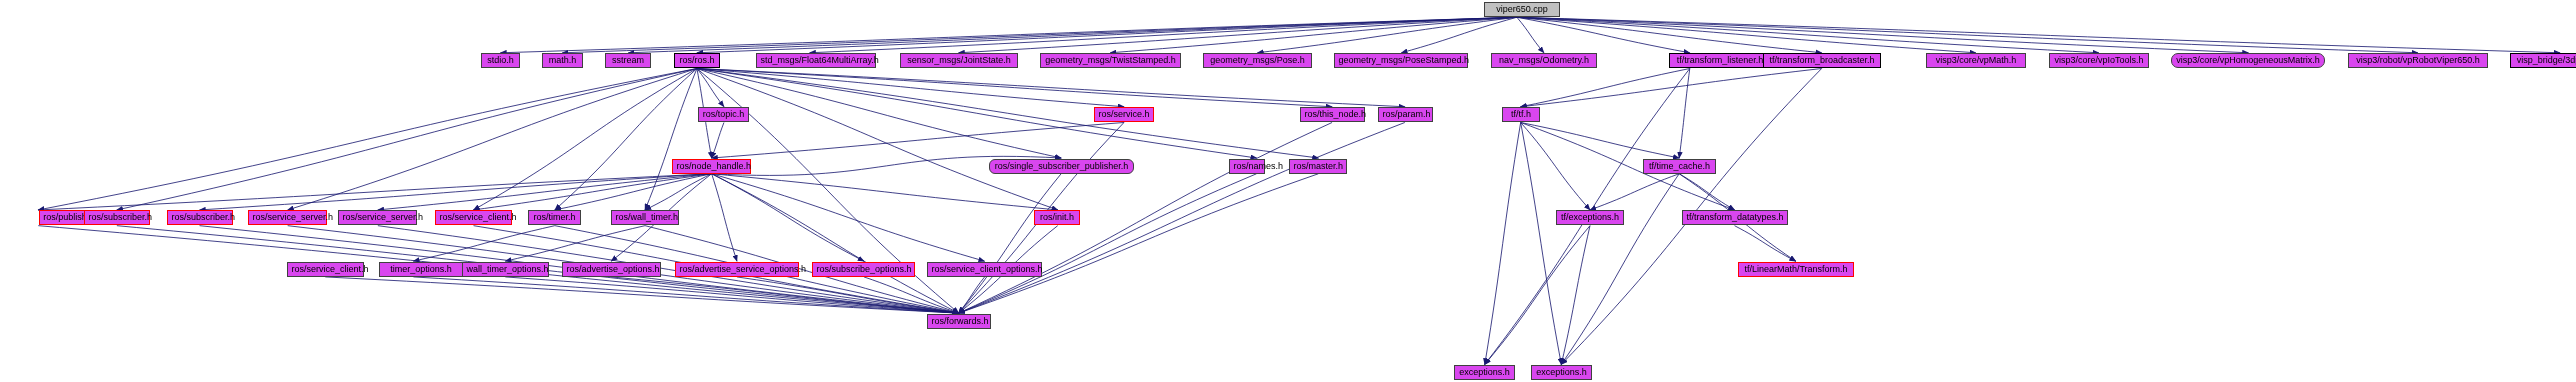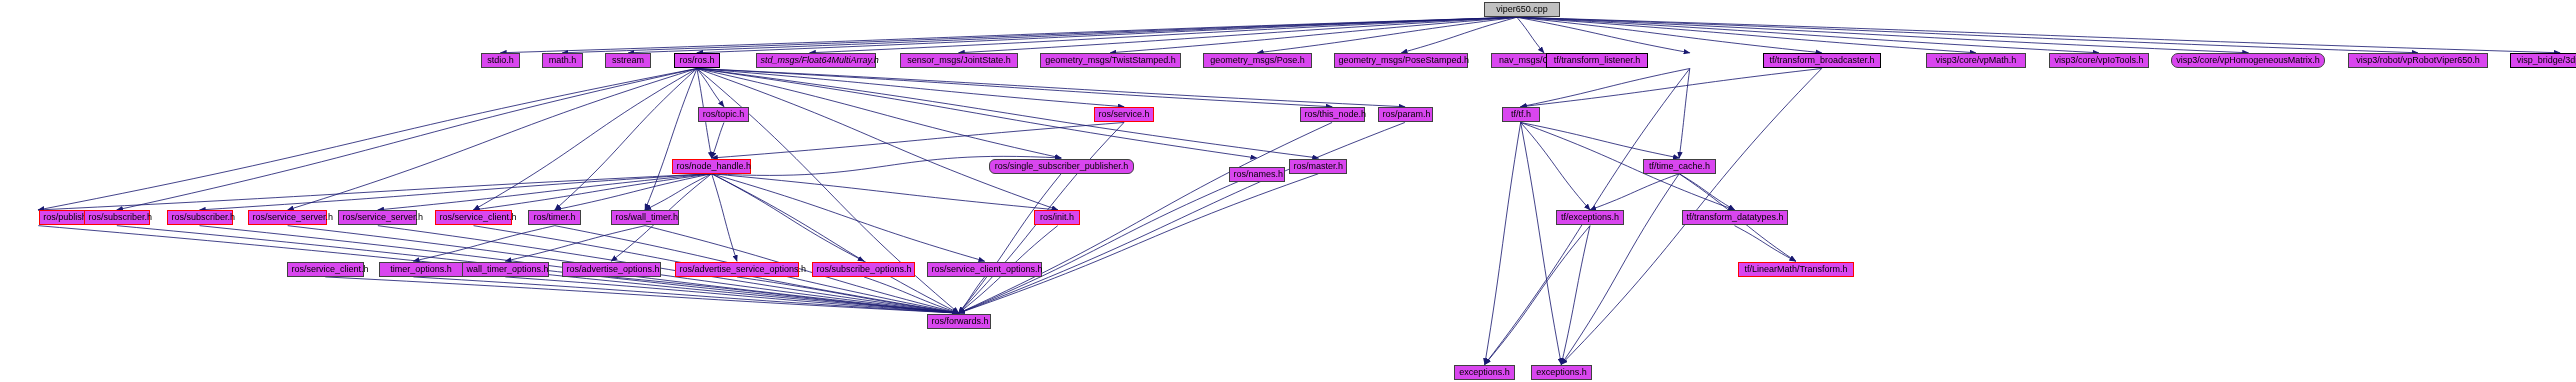--- a/index.html
+++ b/index.html
@@ -148,41 +148,41 @@
         <path d="M2473,100 C2323,294.85 2323,338.15 2173,533" marker-end="url(#arrow)" stroke="#191970" fill="none" stroke-width="1.2"></path>
         <path d="M2666,100 C2475.5,294.85 2475.5,338.15 2285,533" marker-end="url(#arrow)" stroke="#191970" fill="none" stroke-width="1.2"></path>
       </g>
   </svg>
   <div id="node-layer">
       <div class="node root" style="left: 1484px; top: 2px; width: 76px;">viper650.cpp</div>
       <div class="node" style="left: 481px; top: 53px; width: 39px;">stdio.h</div>
       <div class="node" style="left: 542px; top: 53px; width: 41px;">math.h</div>
       <div class="node" style="left: 605px; top: 53px; width: 46px;">sstream</div>
       <div class="node" style="border-width: 1.1px; border-color: rgb(0, 0, 0); left: 674px; top: 53px; width: 46px;">ros/ros.h</div>
-      <div class="node" style="left: 756px; top: 53px; width: 120px; font-style: italic;">std_msgs/Float64MultiArray.h</div>
+      <div class="node" style="left: 756px; top: 53px; width: 120px;">std_msgs/Float64MultiArray.h</div>
       <div class="node" style="left: 900px; top: 53px; width: 118px;">sensor_msgs/JointState.h</div>
       <div class="node" style="left: 1040px; top: 53px; width: 141px;">geometry_msgs/TwistStamped.h</div>
       <div class="node" style="left: 1203px; top: 53px; width: 109px;">geometry_msgs/Pose.h</div>
       <div class="node" style="left: 1334px; top: 53px; width: 134px;">geometry_msgs/PoseStamped.h</div>
       <div class="node" style="left: 1491px; top: 53px; width: 106px;">nav_msgs/Odometry.h</div>
-      <div class="node" style="border-width: 1.1px; border-color: rgb(0, 0, 0); left: 1546px; top: 53px; width: 102px;">tf/transform_listener.h</div>
+      <div class="node" style="border-width: 1.1px; border-color: rgb(0, 0, 0); left: 1669px; top: 53px; width: 102px;">tf/transform_listener.h</div>
       <div class="node" style="border-width: 1.1px; border-color: rgb(0, 0, 0); left: 1763px; top: 53px; width: 118px;">tf/transform_broadcaster.h</div>
       <div class="node" style="left: 1926px; top: 53px; width: 100px;">visp3/core/vpMath.h</div>
       <div class="node" style="left: 2049px; top: 53px; width: 100px;">visp3/core/vpIoTools.h</div>
       <div class="node" style="left: 2171px; top: 53px; width: 154px; border-radius: 7px;">visp3/core/vpHomogeneousMatrix.h</div>
       <div class="node" style="left: 2348px; top: 53px; width: 140px;">visp3/robot/vpRobotViper650.h</div>
       <div class="node" style="border-width: 1.1px; border-color: rgb(0, 0, 0); left: 2510px; top: 53px; width: 99px;">visp_bridge/3dpose.h</div>
       <div class="node" style="left: 698px; top: 107px; width: 51px;">ros/topic.h</div>
       <div class="node red" style="left: 1094px; top: 107px; width: 60px;">ros/service.h</div>
       <div class="node" style="left: 1300px; top: 107px; width: 65px;">ros/this_node.h</div>
       <div class="node" style="left: 1378px; top: 107px; width: 55px;">ros/param.h</div>
       <div class="node" style="left: 1502px; top: 107px; width: 38px;">tf/tf.h</div>
       <div class="node red" style="left: 672px; top: 159px; width: 79px;">ros/node_handle.h</div>
       <div class="node" style="left: 989px; top: 159px; width: 145px; border-radius: 6px;">ros/single_subscriber_publisher.h</div>
-      <div class="node" style="left: 1229px; top: 167px; width: 56px;">ros/names.h</div>
+      <div class="node" style="left: 1229px; top: 159px; width: 36px;">ros/names.h</div>
       <div class="node" style="left: 1289px; top: 159px; width: 58px;">ros/master.h</div>
       <div class="node" style="left: 1643px; top: 159px; width: 73px;">tf/time_cache.h</div>
       <div class="node red" style="left: 6.8px; top: 210px; width: 63px; margin-left: 32px;">ros/publisher.h</div>
       <div class="node red" style="left: 84px; top: 210px; width: 66px;">ros/subscriber.h</div>
       <div class="node red" style="left: 167px; top: 210px; width: 66px;">ros/subscriber.h</div>
       <div class="node red" style="left: 248px; top: 210px; width: 79px;">ros/service_server.h</div>
       <div class="node" style="left: 338px; top: 210px; width: 79px;">ros/service_server.h</div>
       <div class="node red" style="left: 435px; top: 210px; width: 77px;">ros/service_client.h</div>
       <div class="node" style="left: 528px; top: 210px; width: 53px;">ros/timer.h</div>
       <div class="node" style="left: 611px; top: 210px; width: 68px;">ros/wall_timer.h</div>

